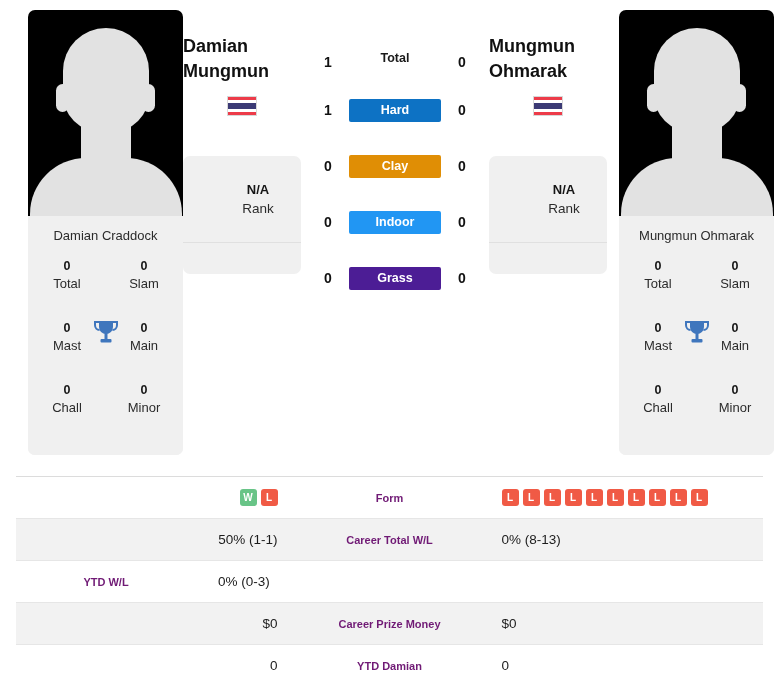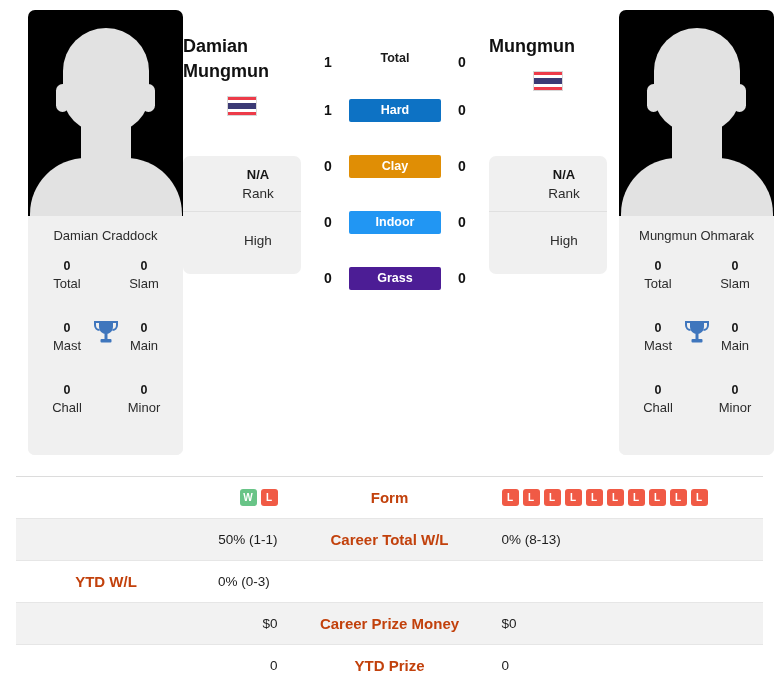--- a/index.html
+++ b/index.html
@@ -130,21 +130,21 @@
   
   .info-card {
     width: 118px;
     flex: 0 0 118px;
     margin-top: 155px;
     background: #f0f0f0;
     border-radius: 7px;
     overflow: hidden;
   }
   .info-cell {
-    height: 56px;
+    height: 87px;
     box-sizing: border-box;
     display: flex;
     flex-direction: column;
     align-items: center;
     justify-content: center;
     border-bottom: 1px solid #e0e0e0;
     padding-left: 32px;
   }
   .info-cell:last-child { border-bottom: none; }
   .info-val {
@@ -243,23 +243,23 @@
     align-items: center;
     font-size: 13.5px;
     color: #1c1c1c;
   }
   .stat-left { justify-content: flex-end; padding-right: 22px; }
   .stat-right { justify-content: flex-start; padding-left: 22px; }
   .stat-mid {
     width: 180px;
     flex: 0 0 180px;
     text-align: center;
-    font-size: 15px;
-    font-weight: bold;
-    color: #c2410c;
+    font-size: 11px;
+    font-weight: bold;
+    color: #701a75;
   }
   .badges {
     display: flex;
     gap: 4px;
   }
   .badge {
     width: 17px;
     height: 17px;
     border-radius: 3px;
     font-size: 10px;
@@ -377,20 +377,21 @@
       <div class="surf-row">
         <div class="surf-score">0</div>
         <div class="surf-pill" style="background:#4c1d95">Grass</div>
         <div class="surf-score">0</div>
       </div>
     </div>
 
     <div class="right-stack">
       <div class="name-col">
         <div class="player-name">Mungmun</div>
+        <div class="player-name" style="padding-top:0">Ohmarak</div>
         <div class="flag">
           <div class="s" style="height:3px;background:#ed3b49"></div>
           <div class="s" style="height:3px;background:#ffffff"></div>
           <div class="s" style="height:6px;background:#3b3a75"></div>
           <div class="s" style="height:3px;background:#ffffff"></div>
           <div class="s" style="height:3px;background:#ed3b49"></div>
         </div>
       </div>
       <div class="info-card" style="margin-top:28px">
         <div class="info-cell">
@@ -496,18 +497,18 @@
     </div>
 
     <div class="stat-row alt">
       <div class="stat-left">$0</div>
       <div class="stat-mid">Career Prize Money</div>
       <div class="stat-right">$0</div>
     </div>
 
     <div class="stat-row" style="border-bottom:none">
       <div class="stat-left">0</div>
-      <div class="stat-mid">YTD Prize</div>
+      <div class="stat-mid">YTD Damian</div>
       <div class="stat-right">0</div>
     </div>
 
   </div>
 </div>
 
 </body></html>

